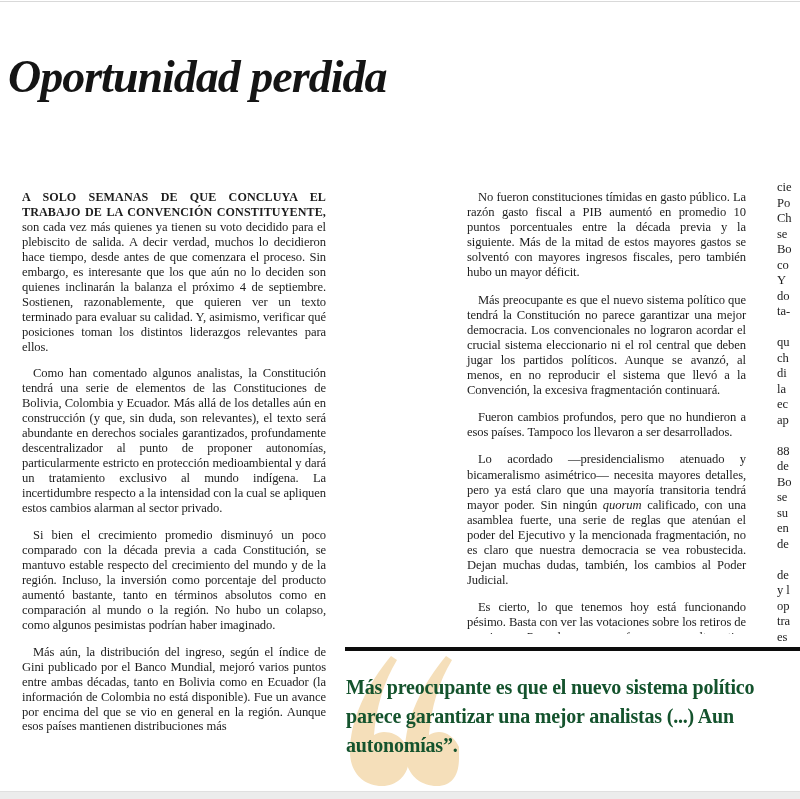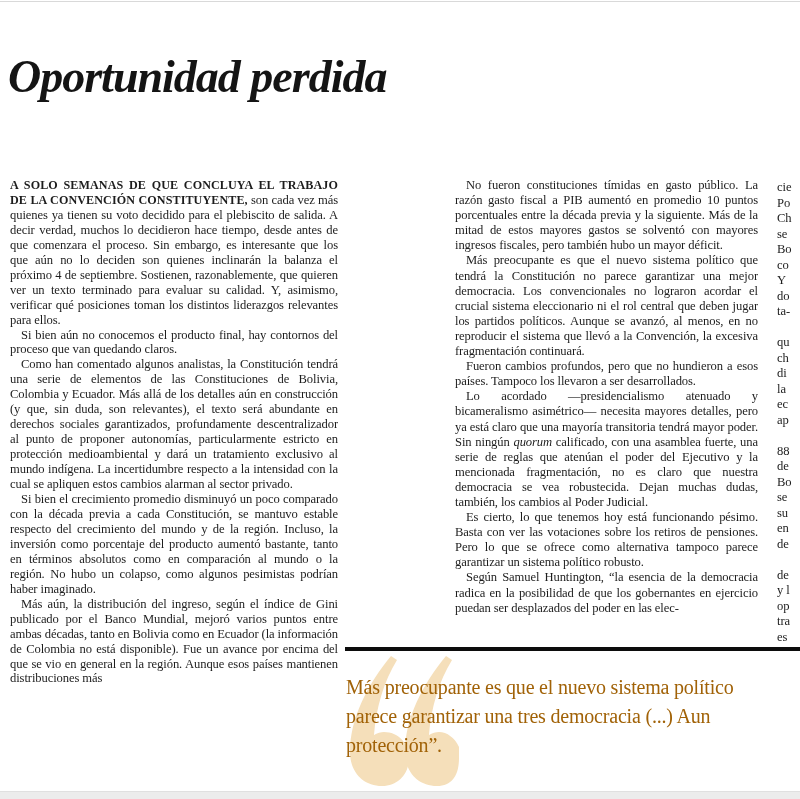--- a/index.html
+++ b/index.html
@@ -20,54 +20,53 @@
     font-size:46px; line-height:1.1; letter-spacing:-1px;
     color:#141414; white-space:nowrap;
   }
   .col{
     position:absolute; top:178px;
     font-size:12.6px; line-height:14.95px;
     text-align:justify; letter-spacing:-0.1px;
     overflow:hidden;
     hyphens:auto; -webkit-hyphens:auto;
   }
-  .col p{margin:0;}
+  .col p{margin:12px;}
   .col p.indent{text-indent:11px;}
   .col1{left:10px; width:328px; height:616px;}
   .col2{left:455px; width:303px; height:456px; line-height:15.1px;}
   .col3{left:777px; width:60px; top:180px; text-align:left; overflow:visible;}
   .frag{height:15.5px; overflow:hidden; white-space:nowrap;}
   .leadin{font-weight:bold; font-size:12.1px; letter-spacing:0.1px;}
   .pullquote{position:absolute; left:345px; top:647px; width:455px; height:145px;}
   .pq-rule{position:absolute; left:0; top:0; width:455px; height:4px; background:#0c0c0c;}
   .pq-mark{position:absolute; left:-4px; top:8px; z-index:0;}
   .pq-lines{
     position:absolute; left:1px; top:26px; z-index:1;
-    font-weight:normal; font-size:20px; line-height:29px;
-    color:#a16207; letter-spacing:-0.2px;
+    font-weight:bold; font-size:20px; line-height:29px;
+    color:#14532d; letter-spacing:-0.2px;
   }
   .pq-line{height:29px; white-space:nowrap;}
   .bottom-band{
     position:absolute; left:0; top:791px; width:800px; height:8px;
     background:#ececec; border-top:1px solid #e0e0e0;
   }
   i{}
 </style>
 </head>
 <body>
 
 <div class="page">
 
   <div class="top-hairline"></div>
 
   <h1 class="title">Oportunidad perdida</h1>
 
   <div class="col col1">
     <p class="para"><span class="leadin">A SOLO SEMANAS DE QUE CONCLUYA EL TRABAJO DE LA CONVENCIÓN CONSTITUYENTE,</span><span> son cada vez más quienes ya tienen su voto decidido para el plebiscito de salida. A decir verdad, muchos lo decidieron hace tiempo, desde antes de que comenzara el proceso. Sin embargo, es interesante que los que aún no lo deciden son quienes inclinarán la balanza el próximo 4 de septiembre. Sostienen, razonablemente, que quieren ver un texto terminado para evaluar su calidad. Y, asimismo, verificar qué posiciones toman los distintos liderazgos relevantes para ellos.</span></p>
-    <p class="para indent">Si bien aún no conocemos el producto final, hay contornos del proceso que van quedando claros.</p>
     <p class="para indent">Como han comentado algunos analistas, la Constitución tendrá una serie de elementos de las Constituciones de Bolivia, Colombia y Ecuador. Más allá de los detalles aún en construcción (y que, sin duda, son relevantes), el texto será abundante en derechos sociales garantizados, profundamente descentralizador al punto de proponer autonomías, particularmente estricto en protección medioambiental y dará un tratamiento exclusivo al mundo indígena. La incertidumbre respecto a la intensidad con la cual se apliquen estos cambios alarman al sector privado.</p>
     <p class="para indent">Si bien el crecimiento promedio disminuyó un poco comparado con la década previa a cada Constitución, se mantuvo estable respecto del crecimiento del mundo y de la región. Incluso, la inversión como porcentaje del producto aumentó bastante, tanto en términos absolutos como en comparación al mundo o la región. No hubo un colapso, como algunos pesimistas podrían haber imaginado.</p>
     <p class="para indent">Más aún, la distribución del ingreso, según el índice de Gini publicado por el Banco Mundial, mejoró varios puntos entre ambas décadas, tanto en Bolivia como en Ecuador (la información de Colombia no está disponible). Fue un avance por encima del que se vio en general en la región. Aunque esos países mantienen distribuciones más</p>
   </div>
 
   <div class="col col2">
     <p class="para indent">No fueron constituciones tímidas en gasto público. La razón gasto fiscal a PIB aumentó en promedio 10 puntos porcentuales entre la década previa y la siguiente. Más de la mitad de estos mayores gastos se solventó con mayores ingresos fiscales, pero también hubo un mayor déficit.</p>
     <p class="para indent">Más preocupante es que el nuevo sistema político que tendrá la Constitución no parece garantizar una mejor democracia. Los convencionales no lograron acordar el crucial sistema eleccionario ni el rol central que deben jugar los partidos políticos. Aunque se avanzó, al menos, en no reproducir el sistema que llevó a la Convención, la excesiva fragmentación continuará.</p>
     <p class="para indent">Fueron cambios profundos, pero que no hundieron a esos países. Tampoco los llevaron a ser desarrollados.</p>
     <p class="para indent"><span>Lo acordado —presidencialismo atenuado y bicameralismo asimétrico— necesita mayores detalles, pero ya está claro que una mayoría transitoria tendrá mayor poder. Sin ningún </span><i>quorum</i><span> calificado, con una asamblea fuerte, una serie de reglas que atenúan el poder del Ejecutivo y la mencionada fragmentación, no es claro que nuestra democracia se vea robustecida. Dejan muchas dudas, también, los cambios al Poder Judicial.</span></p>
@@ -113,20 +112,20 @@
     <div class="pq-rule"></div>
     <svg class="pq-mark" width="118" height="132" viewBox="0 0 118 132">
       <g fill="#f5dfba">
         <path d="M50 1 C27 29 9 63 9 97 C9 117 22 131 41 131 C57 131 68 119 68 103 C68 88 57 77 43 77 C40 77 36 78 33 80 C35 53 43 26 56 5 Z"></path>
         <path d="M105 1 C82 29 64 63 64 97 C64 117 77 131 96 131 C112 131 118 119 118 103 L118 92 C114 83 106 77 98 77 C95 77 91 78 88 80 C90 53 98 26 111 5 Z"></path>
       </g>
     </svg>
     <div class="pq-lines">
 
     <div class="pq-line">Más preocupante es que el nuevo sistema político</div>
-        <div class="pq-line">parece garantizar una tres democracia (...) Aun</div>
-        <div class="pq-line">protección”.</div>
+        <div class="pq-line">parece garantizar una mejor analistas (...) Aun</div>
+        <div class="pq-line">autonomías”.</div>
       </div>
   </div>
 
   <div class="bottom-band"></div>
 
 </div>
 
 </body></html>

